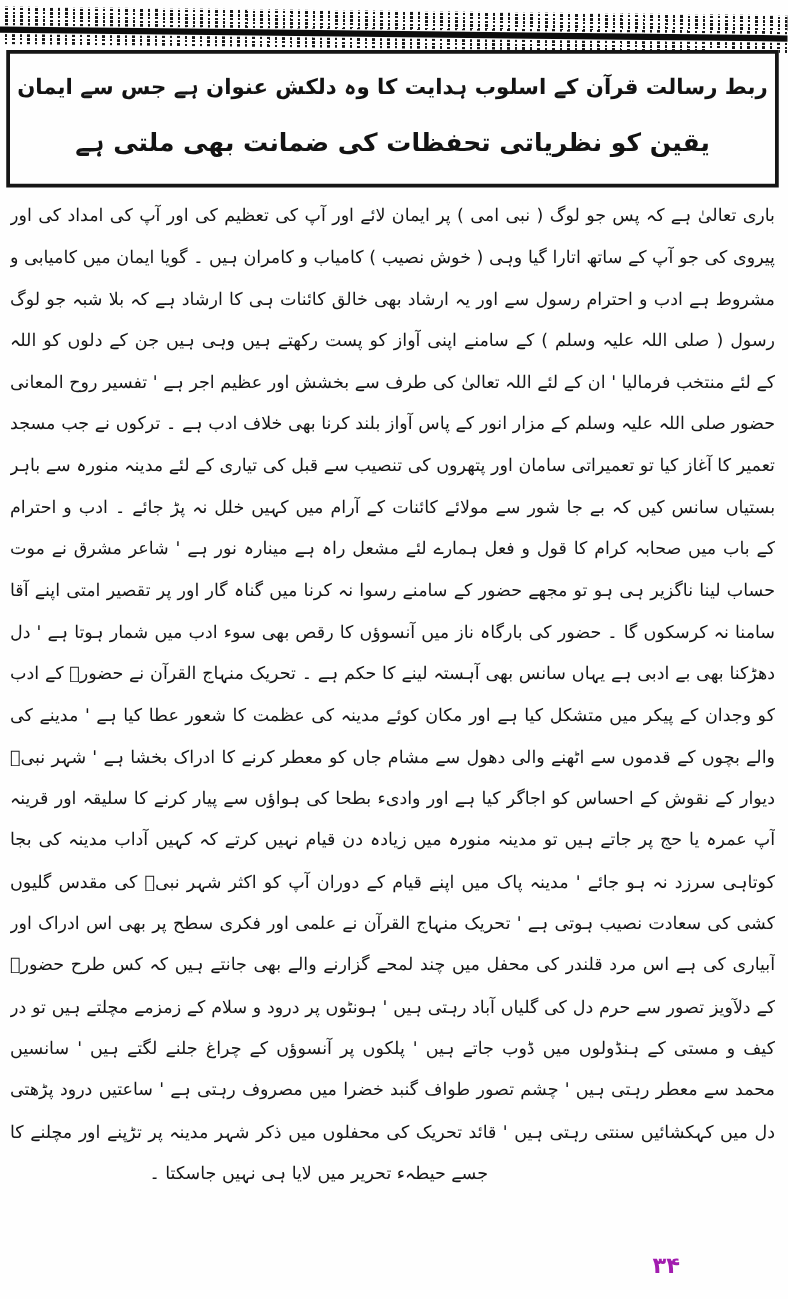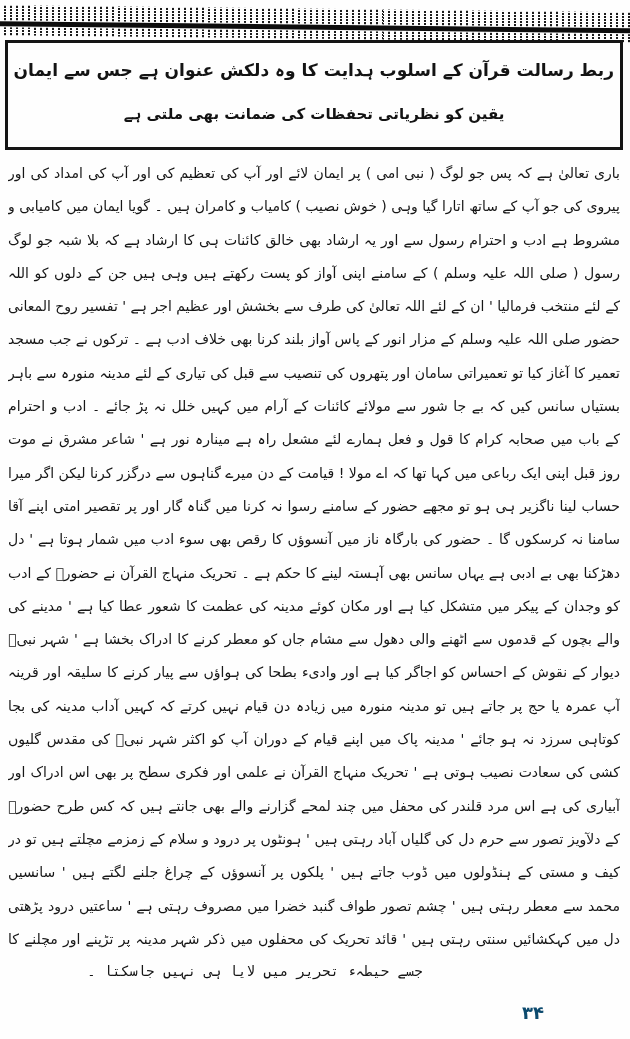--- a/index.html
+++ b/index.html
@@ -40,48 +40,47 @@
     direction: rtl;
   }
   .heading-line {
     text-align: center;
     font-weight: bold;
     color: #131313;
     overflow: hidden;
     white-space: nowrap;
   }
   .heading-line.l1 { margin-top: 13px; font-size: 17px; line-height: 28px; padding: 0 6px; }
-  .heading-line.l2 { margin-top: 17px; font-size: 15px; line-height: 26px; }
+  .heading-line.l2 { margin-top: 17px; font-size: 20px; line-height: 26px; }
 
   
   .body-text {
     position: absolute; left: 8px; right: 10px; top: 157px;
     direction: rtl;
     color: #161616;
   }
   .body-line {
     font-size: 14px;
     line-height: 33.3px;
     height: 33.3px;
     text-align: justify;
     text-align-last: justify;
     overflow: hidden;
     font-weight: 500;
   }
   .body-line:last-child {
     text-align: right;
     text-align-last: center;
     padding-right: 118px;
-    font-family: Liberation Mono, monospace;
   }
 
   
   .page-number {
     position: absolute; top: 1002px; left: 522px;
-    font-size: 18px; font-weight: bold; color: #0c4a6e;
+    font-size: 18px; font-weight: bold; color: #a21caf;
     direction: rtl;
   }
 </style>
 </head>
 <body>
 
 <div class="page">
 
   <div class="ornament">
     <div class="ticks top"></div>
@@ -97,21 +96,20 @@
   <div class="body-text">
       <div class="body-line">باری تعالیٰ ہے کہ پس جو لوگ ( نبی امی ) پر ایمان لائے اور آپ کی تعظیم کی اور آپ کی امداد کی اور اس نور کی</div>
       <div class="body-line">پیروی کی جو آپ کے ساتھ اتارا گیا وہی ( خوش نصیب ) کامیاب و کامران ہیں ۔ گویا ایمان میں کامیابی و کامرانی</div>
       <div class="body-line">مشروط ہے ادب و احترام رسول سے اور یہ ارشاد بھی خالق کائنات ہی کا ارشاد ہے کہ بلا شبہ جو لوگ اللہ کے</div>
       <div class="body-line">رسول ( صلی اللہ علیہ وسلم ) کے سامنے اپنی آواز کو پست رکھتے ہیں وہی ہیں جن کے دلوں کو اللہ تعالیٰ نے تقویٰ</div>
       <div class="body-line">کے لئے منتخب فرمالیا ' ان کے لئے اللہ تعالیٰ کی طرف سے بخشش اور عظیم اجر ہے ' تفسیر روح المعانی میں ہے کہ</div>
       <div class="body-line">حضور صلی اللہ علیہ وسلم کے مزار انور کے پاس آواز بلند کرنا بھی خلاف ادب ہے ۔ ترکوں نے جب مسجد نبوی کی</div>
       <div class="body-line">تعمیر کا آغاز کیا تو تعمیراتی سامان اور پتھروں کی تنصیب سے قبل کی تیاری کے لئے مدینہ منورہ سے باہر ہنرمندوں کی</div>
       <div class="body-line">بستیاں سانس کیں کہ بے جا شور سے مولائے کائنات کے آرام میں کہیں خلل نہ پڑ جائے ۔ ادب و احترام رسول</div>
       <div class="body-line">کے باب میں صحابہ کرام کا قول و فعل ہمارے لئے مشعل راہ ہے مینارہ نور ہے ' شاعر مشرق نے موت سے چند</div>
-      <div class="body-line">روز قبل اپنی ایک رباعی میں کہا تھا کہ اے مولا ! قیامت کے دن میرے گناہوں سے درگزر کرنا لیکن اگر میرا</div>
       <div class="body-line">حساب لینا ناگزیر ہی ہو تو مجھے حضور کے سامنے رسوا نہ کرنا میں گناہ گار اور پر تقصیر امتی اپنے آقا کی نگاہوں کا</div>
       <div class="body-line">سامنا نہ کرسکوں گا ۔ حضور کی بارگاہ ناز میں آنسوؤں کا رقص بھی سوء ادب میں شمار ہوتا ہے ' دل کا زور سے</div>
       <div class="body-line">دھڑکنا بھی بے ادبی ہے یہاں سانس بھی آہستہ لینے کا حکم ہے ۔ تحریک منہاج القرآن نے حضورؐ کے ادب و احترام</div>
       <div class="body-line">کو وجدان کے پیکر میں متشکل کیا ہے اور مکان کوئے مدینہ کی عظمت کا شعور عطا کیا ہے ' مدینے کی گلیوں میں کھیلنے</div>
       <div class="body-line">والے بچوں کے قدموں سے اٹھنے والی دھول سے مشام جاں کو معطر کرنے کا ادراک بخشا ہے ' شہر نبیؐ کے در و</div>
       <div class="body-line">دیوار کے نقوش کے احساس کو اجاگر کیا ہے اور وادیء بطحا کی ہواؤں سے پیار کرنے کا سلیقہ اور قرینہ سکھایا ہے ۔</div>
       <div class="body-line">آپ عمرہ یا حج پر جاتے ہیں تو مدینہ منورہ میں زیادہ دن قیام نہیں کرتے کہ کہیں آداب مدینہ کی بجا آوری میں کوئی</div>
       <div class="body-line">کوتاہی سرزد نہ ہو جائے ' مدینہ پاک میں اپنے قیام کے دوران آپ کو اکثر شہر نبیؐ کی مقدس گلیوں میں جاروب</div>
       <div class="body-line">کشی کی سعادت نصیب ہوتی ہے ' تحریک منہاج القرآن نے علمی اور فکری سطح پر بھی اس ادراک اور شعور کی</div>
       <div class="body-line">آبیاری کی ہے اس مرد قلندر کی محفل میں چند لمحے گزارنے والے بھی جانتے ہیں کہ کس طرح حضورؐ کے نقش پا</div>

